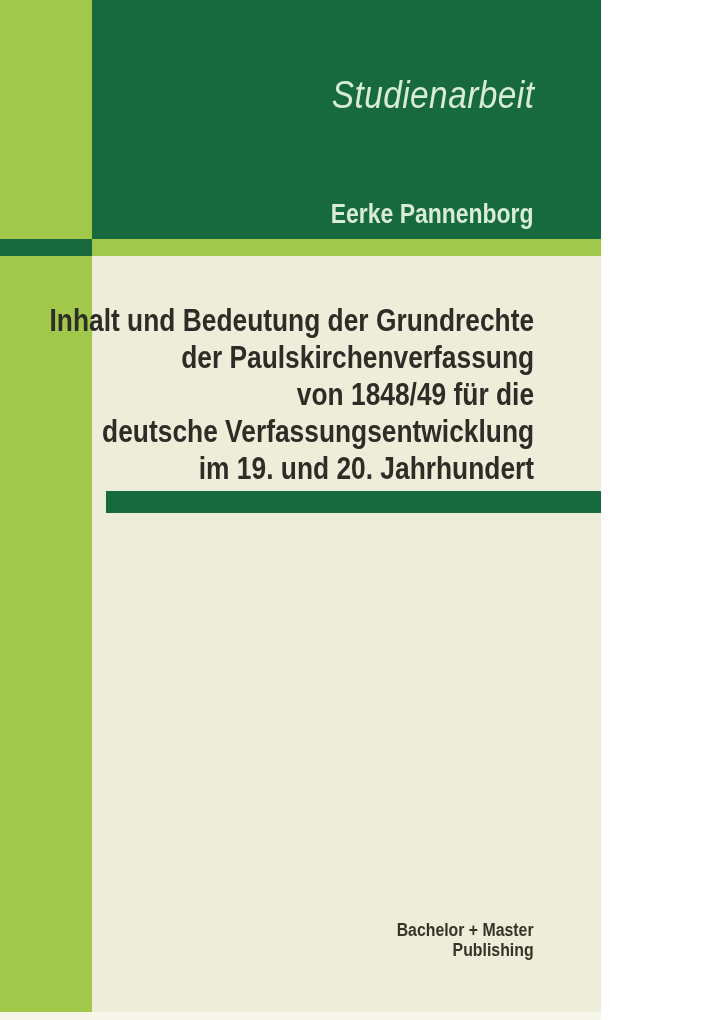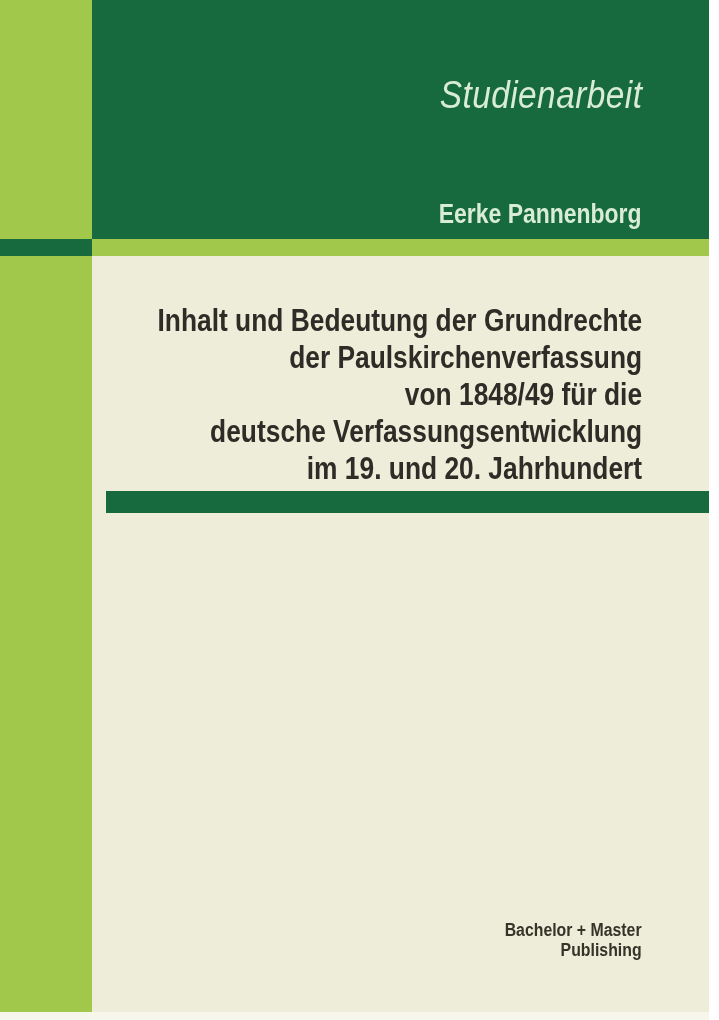--- a/index.html
+++ b/index.html
@@ -9,21 +9,21 @@
     --pale-text: #d9ecd6;
     --title-text: #2d2c26;
     --publisher-text: #353429;
     --edge-light: #f7f6eb;
   }
   * { margin: 0; padding: 0; box-sizing: border-box; }
   html, body { background: #ffffff; }
   body { width: 719px; }
   .cover {
     position: relative;
-    width: 709px;
+    width: 601px;
     height: 1020px;
     background: var(--cream);
     overflow: hidden;
     font-family: "Liberation Sans", sans-serif;
   }
   .stripe-left {
     position: absolute;
     left: 0; top: 0;
     width: 92px; height: 1012px;
     background: var(--light-green);

